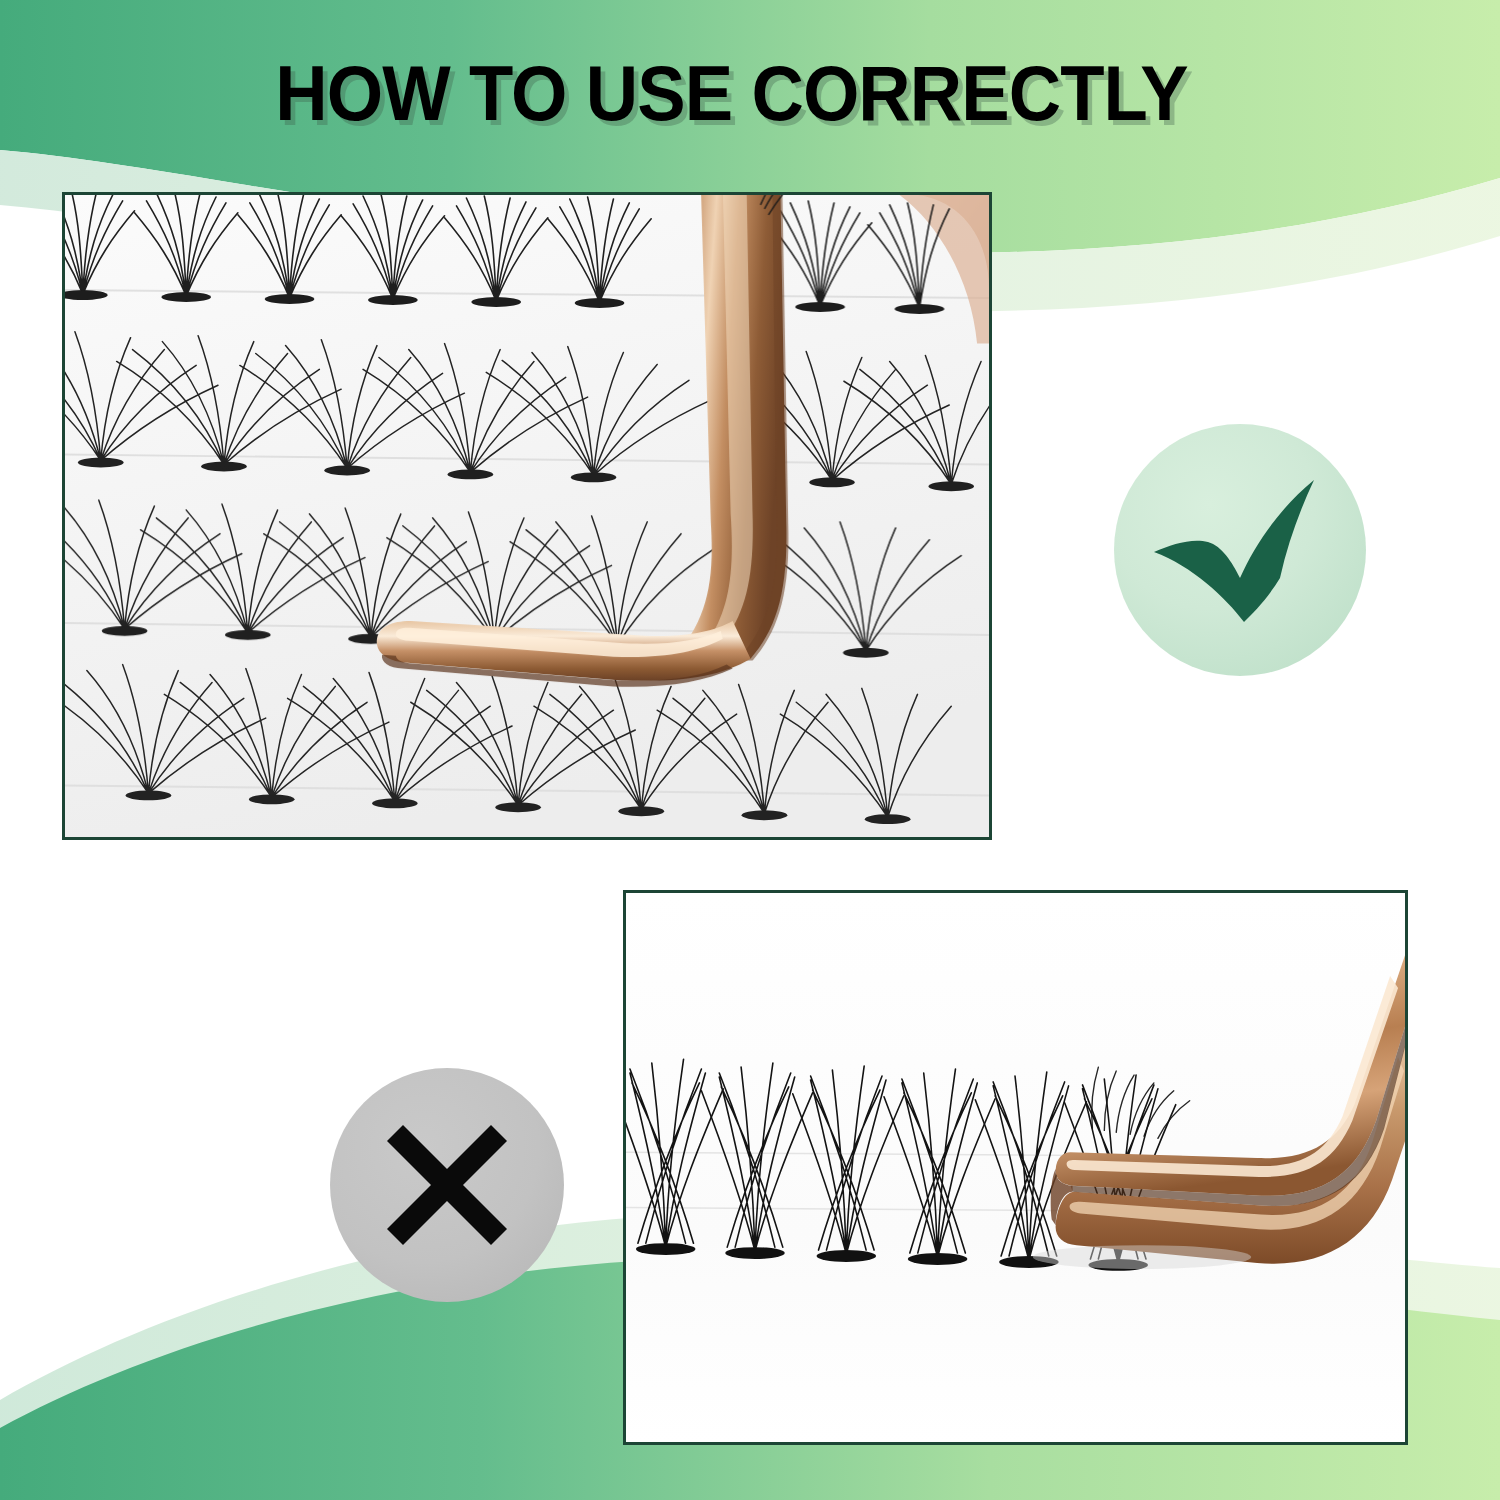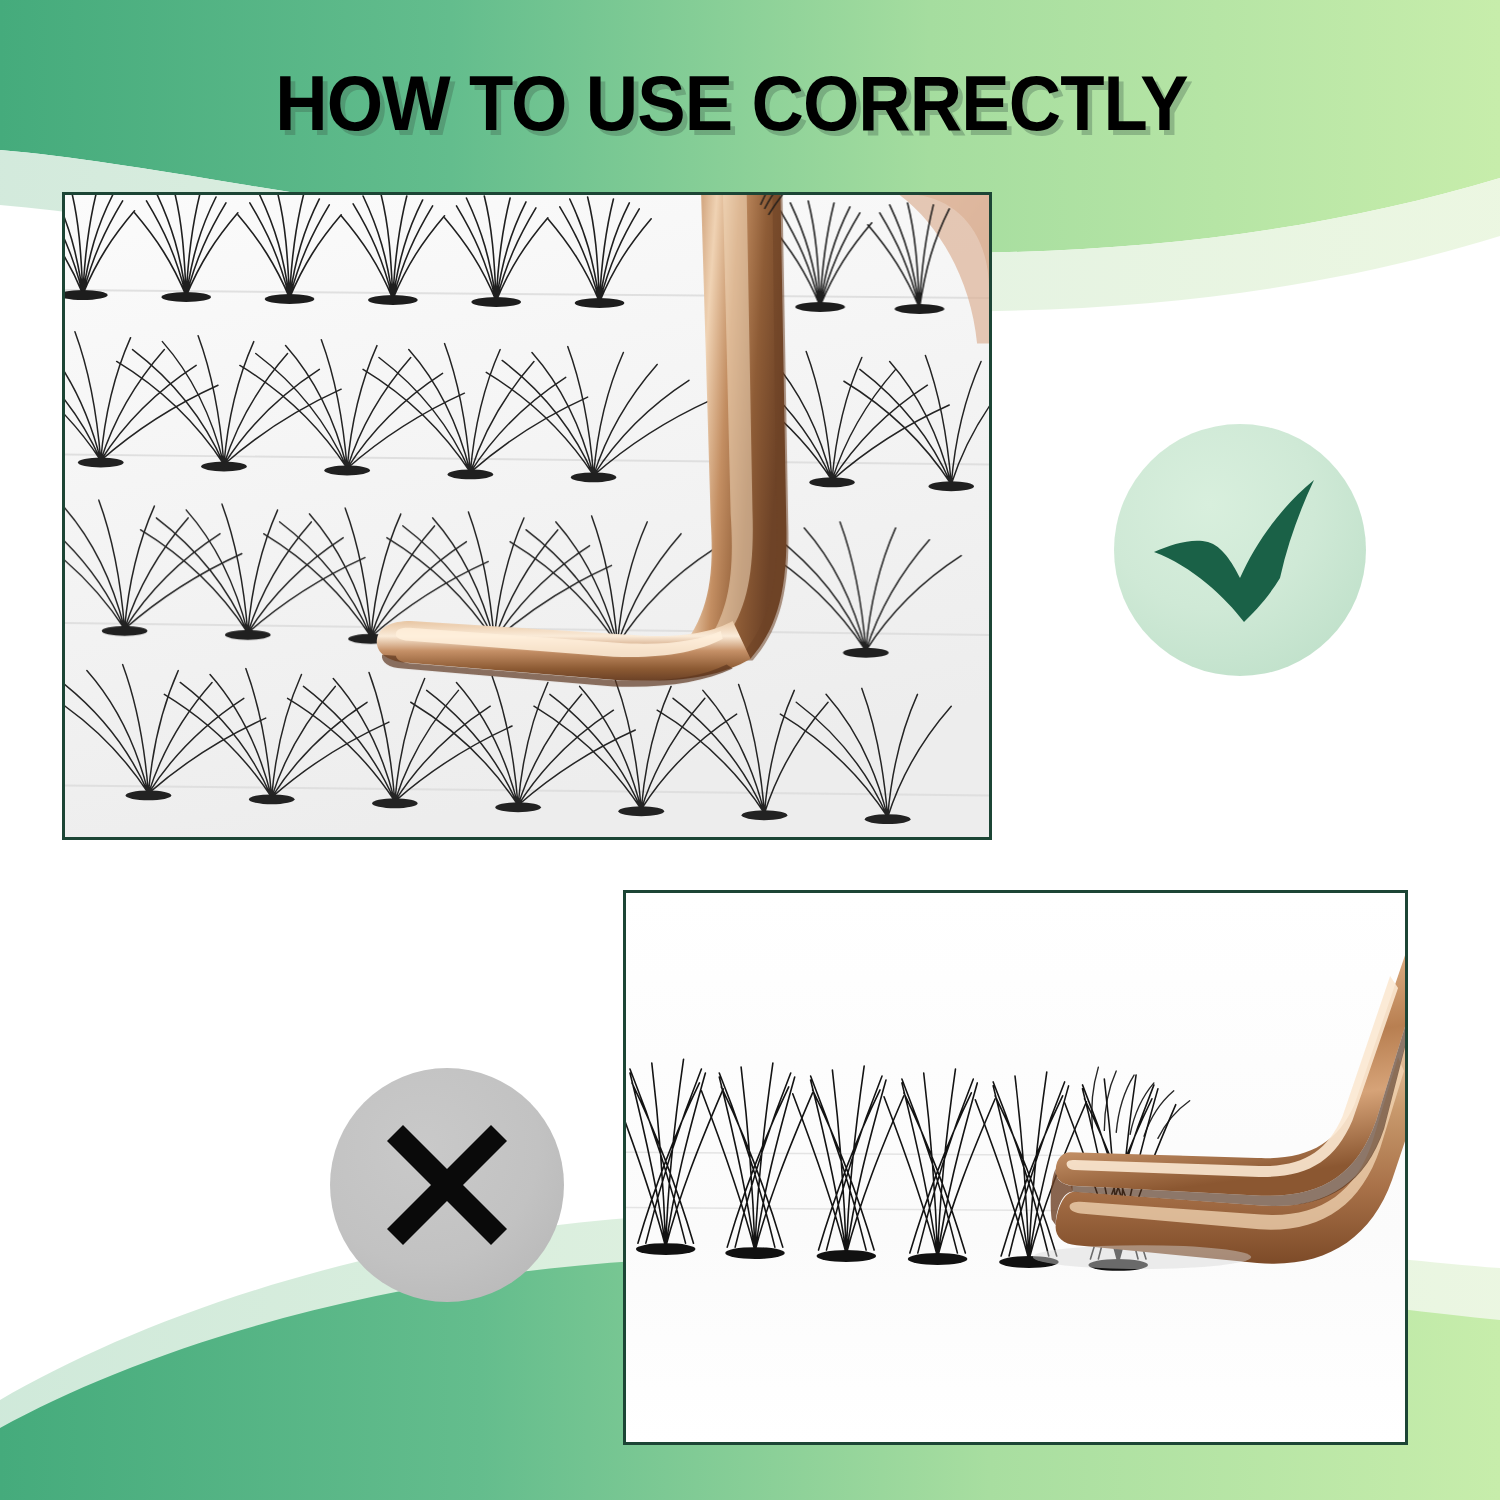--- a/index.html
+++ b/index.html
@@ -15,21 +15,21 @@
     background:#ffffff;
     overflow:hidden;
   }
 
   
   .bg-layer{position:absolute;left:0;top:0;width:1500px;height:1500px;pointer-events:none;}
 
   
   #title-wrap{
     position:absolute;
-    left:0;top:64px;width:1464px;
+    left:0;top:54px;width:1464px;
     text-align:center;
     z-index:6;
   }
   #page-title{
     display:inline-block;
     font-family:"Liberation Sans", sans-serif;
     font-weight:bold;
     font-size:78px;
     letter-spacing:-1px;
     color:#000000;

